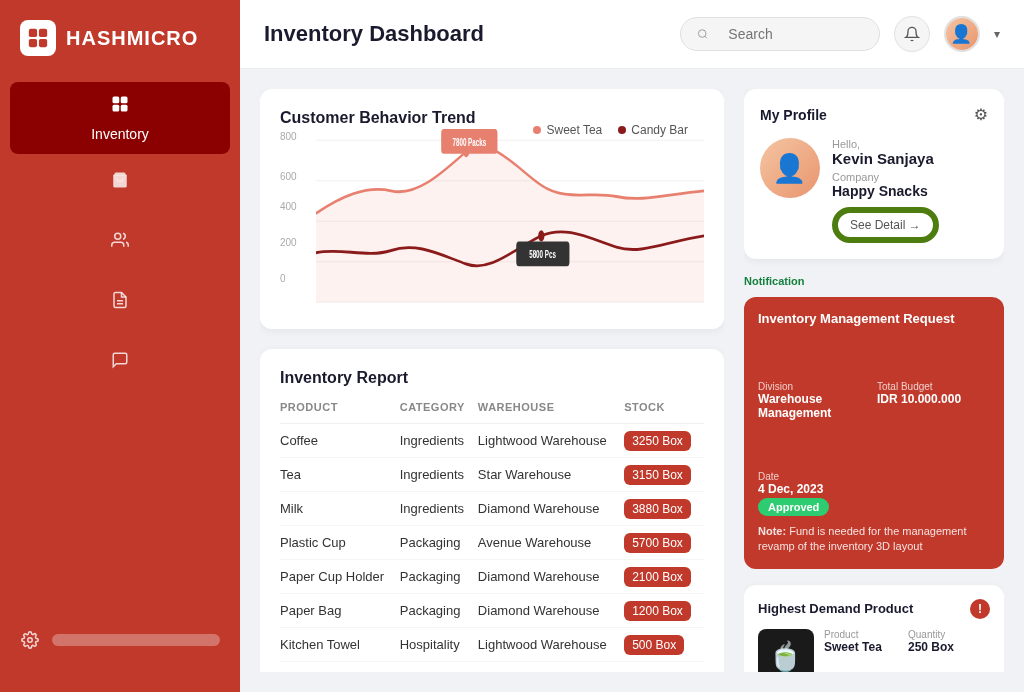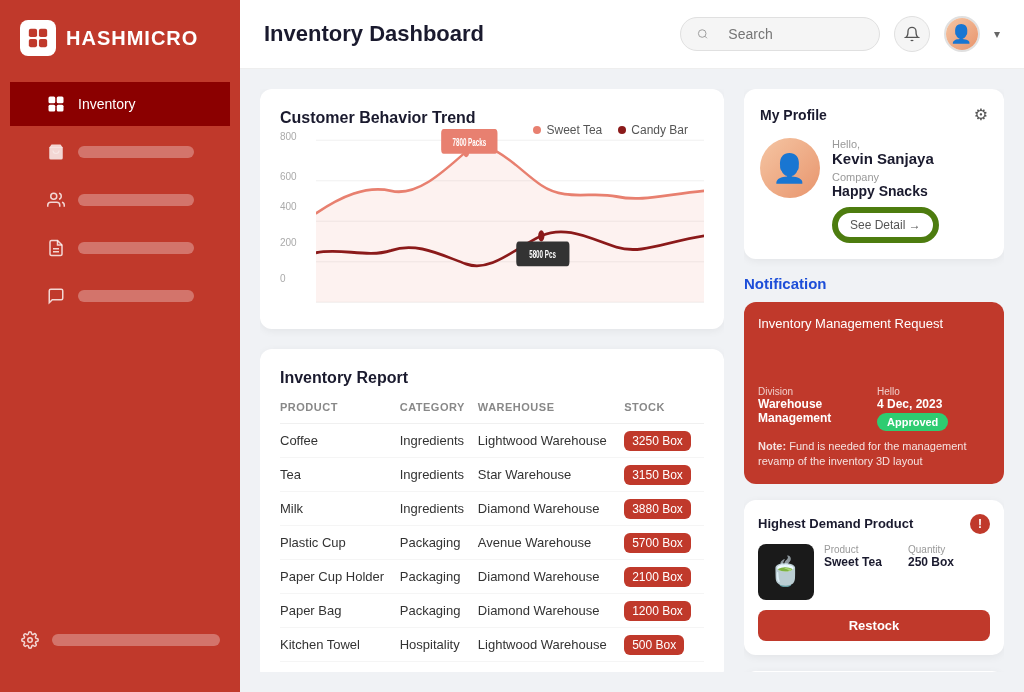--- a/index.html
+++ b/index.html
@@ -41,27 +41,28 @@
       align-items: center;
       justify-content: center;
     }
     .logo-icon svg { width: 22px; height: 22px; }
     .sidebar-logo span { color: white; }
 
     .sidebar-item {
       display: flex;
       align-items: center;
       gap: 12px;
-      padding: 12px 36px;
+      padding: 12px 10px;
       color: rgba(255,255,255,0.8);
       cursor: pointer;
-      border-radius: 0;
+      border-radius: 8px;
       margin: 2px 10px;
       font-size: 14px;
       font-weight: 500;
+      flex-direction: column;
     }
     .sidebar-item.active {
       background: #8b0000;
       color: white;
     }
     .sidebar-item-icon {
       width: 20px;
       height: 20px;
       display: flex;
       align-items: center;
@@ -332,34 +333,34 @@
       border-radius: 20px;
       font-size: 12px;
       color: #555;
       cursor: pointer;
       background: white;
     }
 
     
     .notification-section { }
     .notification-title {
-      font-size: 15px;
-      font-weight: 700;
-      color: #1d4ed8;
+      font-size: 11px;
+      font-weight: 700;
+      color: #15803d;
       margin-bottom: 10px;
     }
     .notif-card {
       background: #c0392b;
       border-radius: 12px;
       padding: 14px;
       color: white;
     }
     .notif-card-title {
       font-size: 13px;
-      font-weight: 400;
+      font-weight: 700;
       margin-bottom: 10px;
     }
     .notif-grid {
       display: grid;
       grid-template-columns: 1fr 1fr;
       gap: 6px;
       font-size: 11px;
       margin-bottom: 8px;
     }
     .notif-grid-label { opacity: 0.75; font-size: 10px; margin-top: 45px; }
@@ -711,21 +712,25 @@
       <div class="notification-section">
         <div class="notification-title">Notification</div>
         <div class="notif-card">
           <div class="notif-card-title">Inventory Management Request</div>
           <div class="notif-grid">
             <div>
               <div class="notif-grid-label">Division</div>
               <div class="notif-grid-value">Warehouse Management</div>
             </div>
             <div>
-              <div class="notif-grid-label">Hello</div>
+              <div class="notif-grid-label">Total Budget</div>
+              <div class="notif-grid-value">IDR 10.000.000</div>
+            </div>
+            <div>
+              <div class="notif-grid-label">Date</div>
               <div class="notif-grid-value">4 Dec, 2023</div>
               <div class="notif-approved">Approved</div>
             </div>
           </div>
           <div class="notif-note">
             <strong>Note:</strong> <span>Fund is needed for the management revamp of the inventory 3D layout</span>
           </div>
         </div>
       </div>
 

